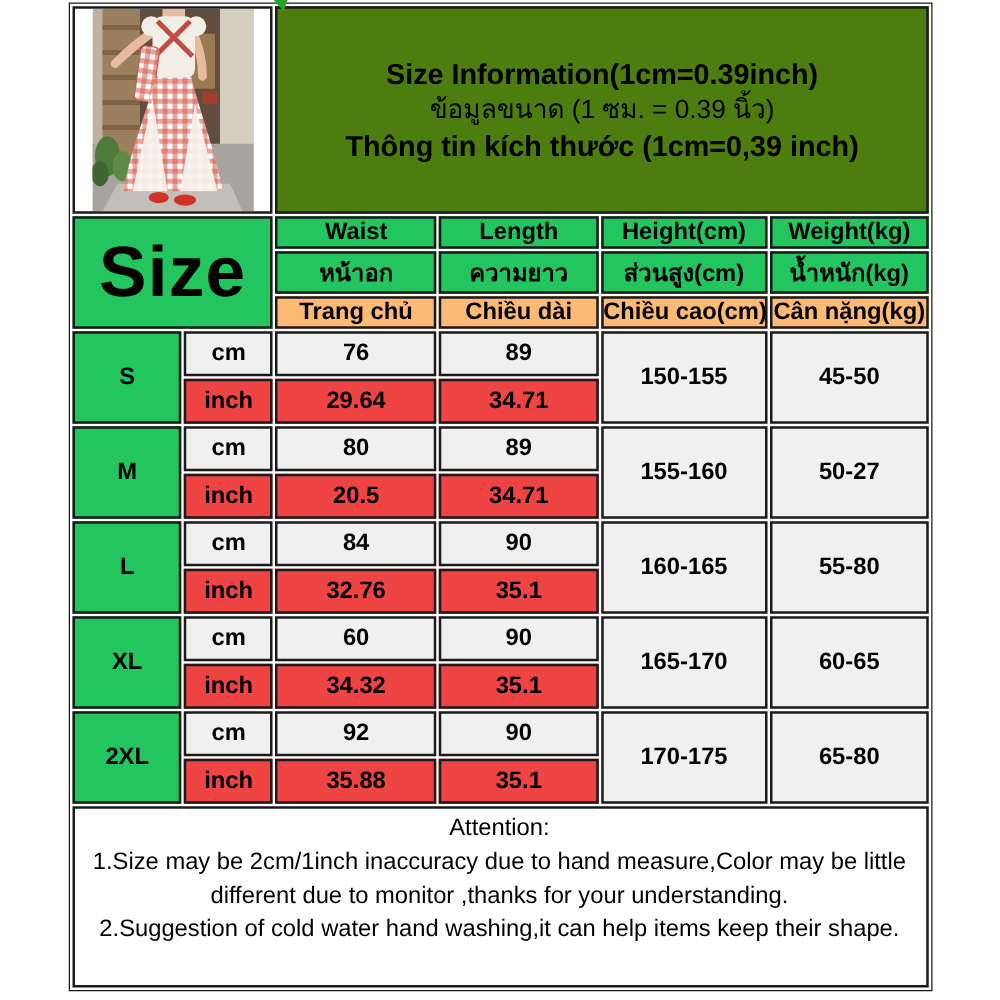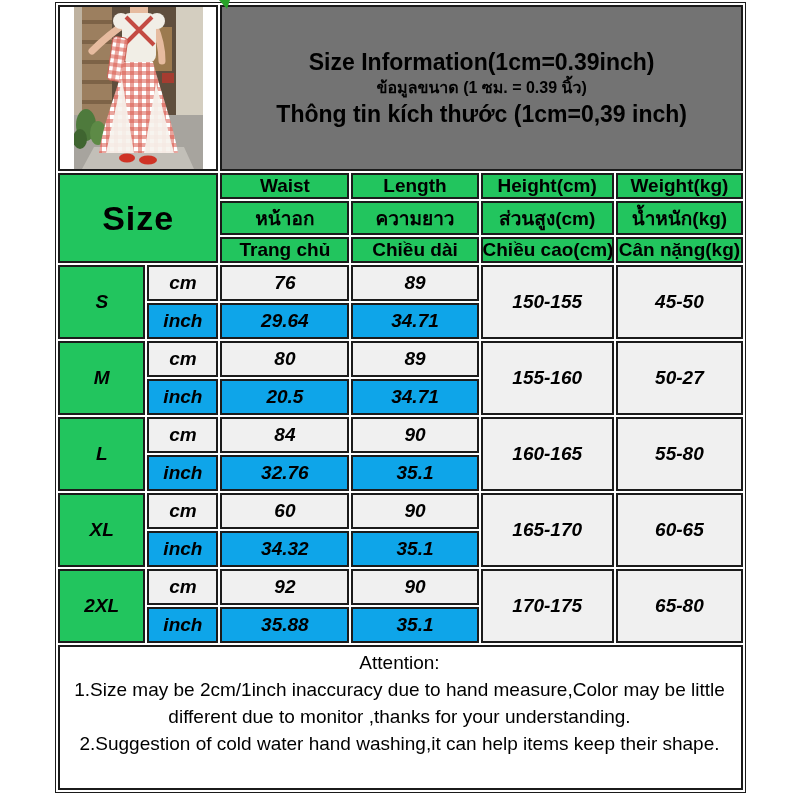--- a/index.html
+++ b/index.html
@@ -15,30 +15,30 @@
     background:#ffffff;border:1px solid #1b1b1b;
   }
   td{
     border:2px solid #1b1b1b;
     text-align:center;vertical-align:middle;
     padding:0;font-weight:bold;font-size:19px;
     overflow:hidden;white-space:nowrap;
   }
   .photo-cell{background:#ffffff;height:162px;}
   .photo-cell svg{display:block;margin:0 auto;}
-  .title-cell{background:#737373;margin-top:36px;}
+  .title-cell{background:#4d7c0f;margin-top:36px;}
   .title-en,.title-vi{font-size:23px;font-weight:bold;line-height:1.32;}
-  .title-th{font-size:16px;font-weight:bold;line-height:1.32;}
+  .title-th{font-size:21px;font-weight:normal;line-height:1.32;}
   .gray{background:#22c55e;}
-  .viet{background:#22c55e;}
+  .viet{background:#fdba74;}
   .lt{background:#f0f0f0;}
-  .wt{background:#0ea5e9;}
-  .size-big{font-size:34px;letter-spacing:1px;margin-top:24px;}
+  .wt{background:#ef4444;}
+  .size-big{font-size:57px;letter-spacing:1px;margin-top:24px;}
   .hdr{height:26px;}
-  .datarow td{height:32px;font-style:italic;}
+  .datarow td{height:32px;}
   .att-cell{
     background:#ffffff;height:138px;vertical-align:top;text-align:center;
     font-weight:normal;font-size:19px;line-height:1.42;
     padding:3px 6px 0 4px;white-space:normal;
   }
   .corner-triangle{position:absolute;left:163px;top:-2px;z-index:3;}
 </style>
 </head>
 <body>
 

